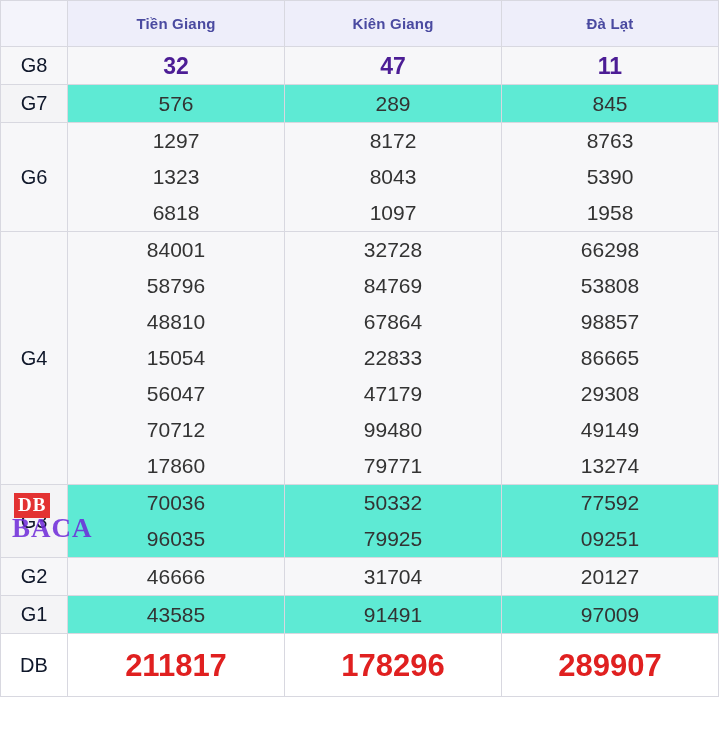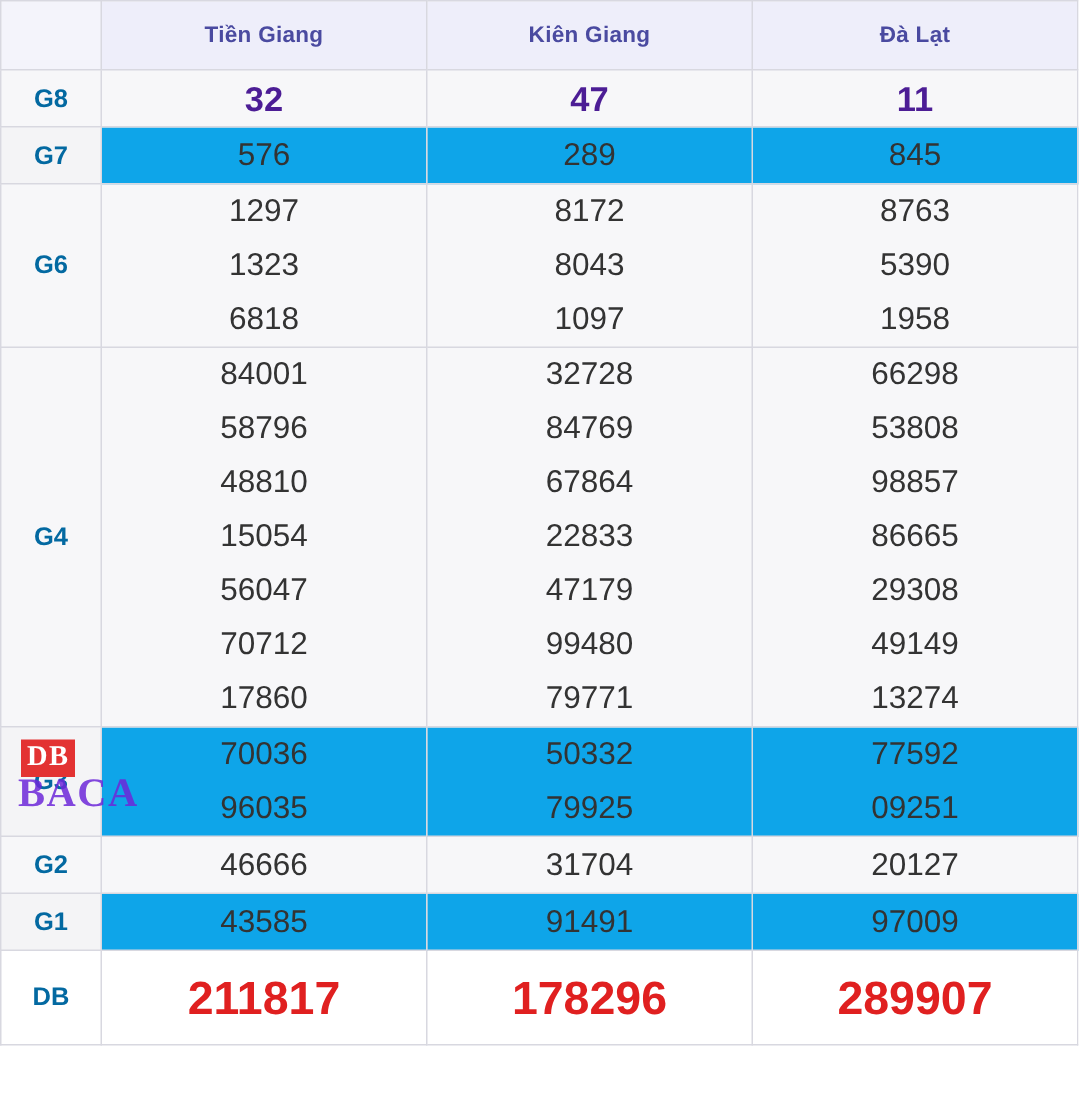--- a/index.html
+++ b/index.html
@@ -39,37 +39,37 @@
     color: #4a4aa0;
     font-size: 15px;
     font-weight: bold;
     height: 45px;
     letter-spacing: .2px;
   }
   thead th.blank { background: #f4f4fb; }
 
   td.rowlabel {
     background: #f4f4f6;
-    color: #0369a1;
-    font-size: 17px;
-    font-weight: bold;
+    color: #0f172a;
+    font-size: 20px;
+    font-weight: normal;
   }
   td.nums {
     font-size: 21px;
     color: #333333;
     line-height: 1.0;
     padding: 0;
   }
   td.nums .n {
     display: block;
     height: 36px;
     line-height: 36px;
   }
   tr.alt td.nums, tr.alt td.rowlabel { background: #f7f7f9; }
-  tr.plain td.nums { background: #0ea5e9; }
+  tr.plain td.nums { background: #5eead4; }
   tr.plain td.rowlabel { background: #f4f4f6; }
 
   
   tr.g8 td.nums .n {
     color: #4c1d95;
     font-weight: bold;
     font-size: 23px;
   }
 
   tr.g8 td.nums, tr.g8 td.rowlabel { background: #f7f7f9; }

